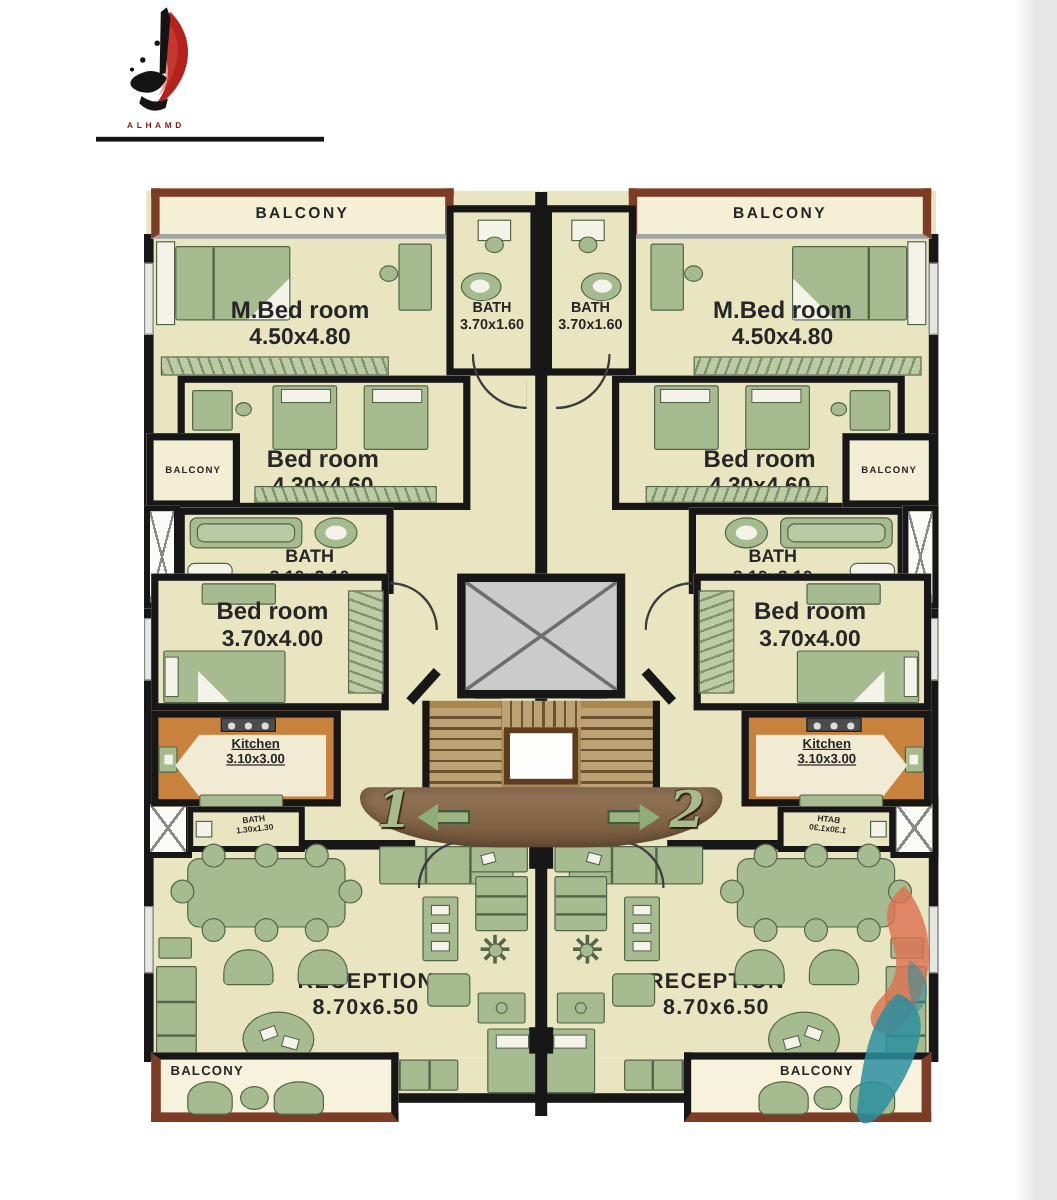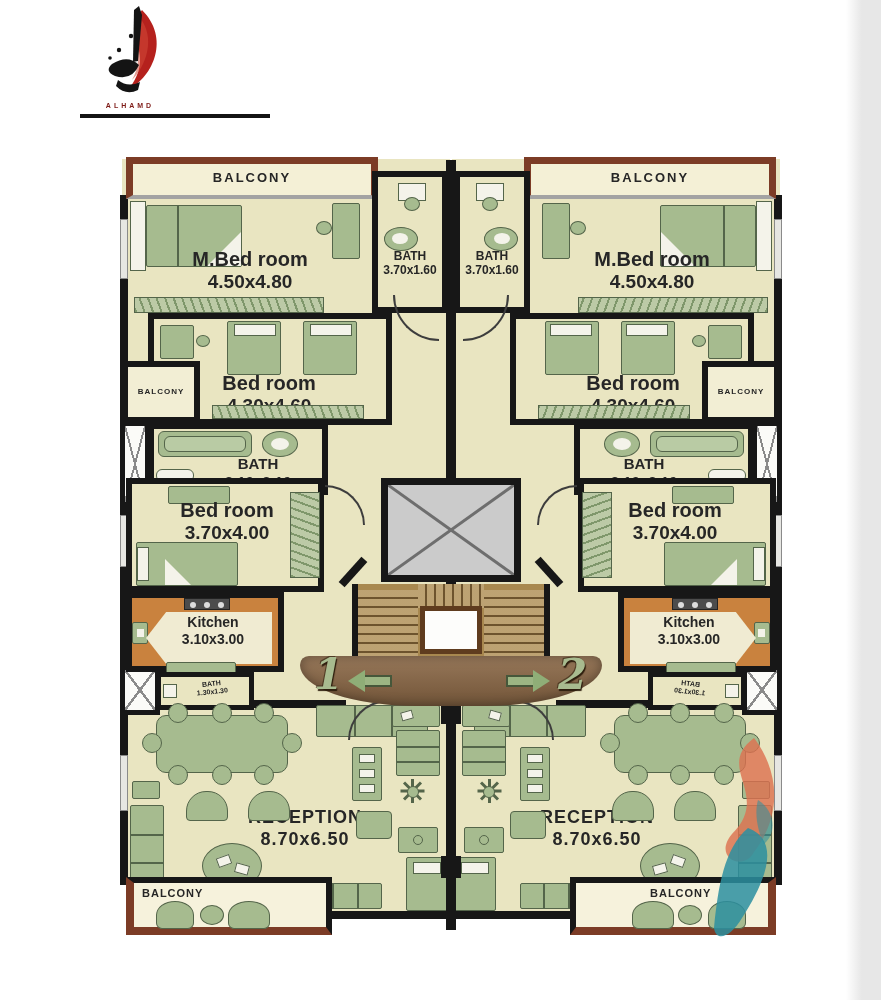--- a/index.html
+++ b/index.html
@@ -31,21 +31,21 @@
   
   .unit{position:absolute;left:120px;top:155px;width:331px;height:780px;}
   .unit.mirror{left:451px;transform:scaleX(-1);}
   .unit.mirror .txt{transform:scaleX(-1);}
   
   .lab-balcony{font-size:13px;letter-spacing:2px;}
   .lab-room{font-size:20px;}
   .lab-room .dim{font-size:19px;}
   .lab-bath-sm{font-size:12px;}
   .lab-bath{font-size:15px;}
-  .lab-kitchen{font-size:14px;}
+  .lab-kitchen{font-size:11px;text-decoration:underline;}
   .lab-reception{font-size:18px;letter-spacing:1px;}
   .lab-tiny{font-size:8px;letter-spacing:1px;}
   .lab-micro{font-size:7px;}
   
   .treads-v{position:absolute;background:repeating-linear-gradient(180deg,rgba(250,240,220,.25) 0 7px,rgba(60,40,18,.55) 7px 9px);}
   .treads-h{position:absolute;background:repeating-linear-gradient(90deg,rgba(250,240,220,.25) 0 7px,rgba(60,40,18,.55) 7px 9px);}
   .garrow{position:absolute;width:46px;height:22px;}
   .garrow .shaft{position:absolute;left:15px;top:5px;width:29px;height:12px;background:#9cb583;border:2px solid #46573a;box-sizing:border-box;}
   .garrow .head{position:absolute;left:0;top:0;width:0;height:0;
     border-top:11px solid transparent;border-bottom:11px solid transparent;border-right:17px solid #8fae77;}

